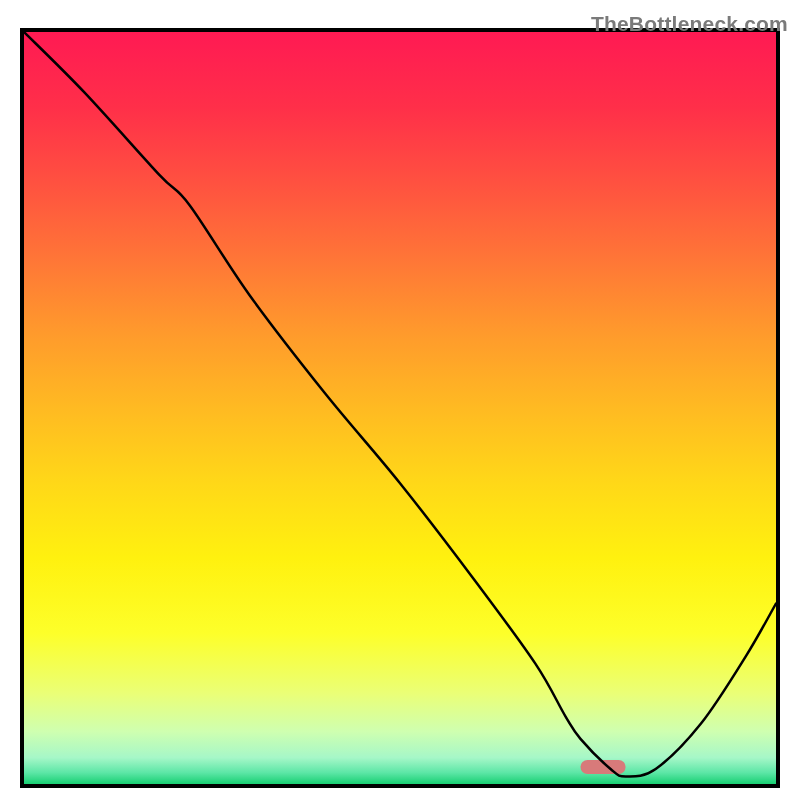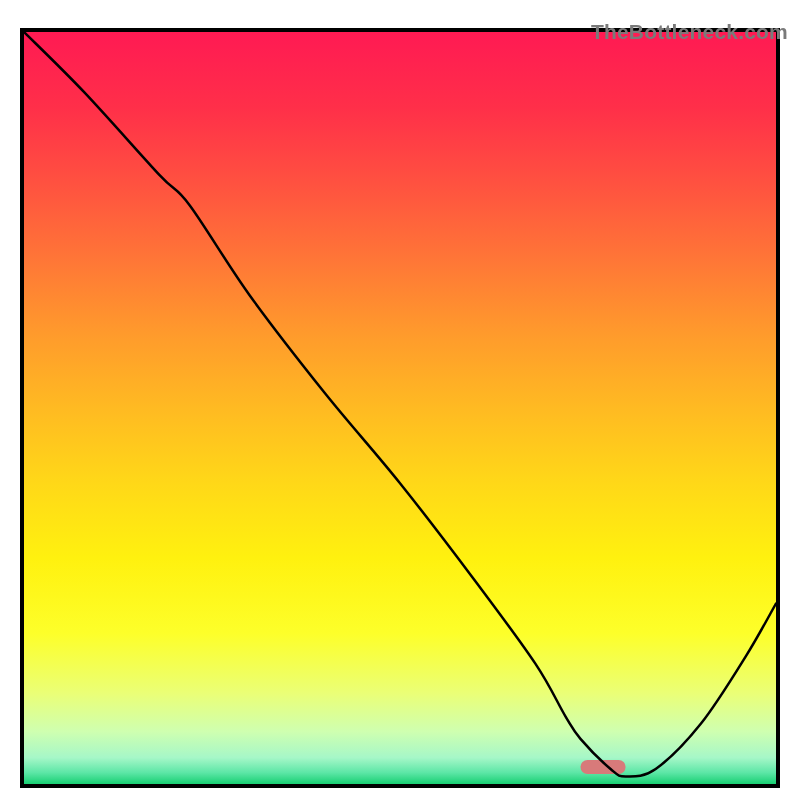--- a/index.html
+++ b/index.html
@@ -5,21 +5,21 @@
   html, body {
     margin: 0;
     padding: 0;
     width: 800px;
     height: 800px;
     background: #ffffff;
     overflow: hidden;
   }
   .watermark {
     position: absolute;
-    top: 20px;
+    top: 12px;
     right: 12px;
     font-family: Arial, Helvetica, sans-serif;
     font-size: 21px;
     font-weight: bold;
     color: #7a7a7a;
     letter-spacing: 0.2px;
     z-index: 30;
   }
   .frame {
     position: absolute;

